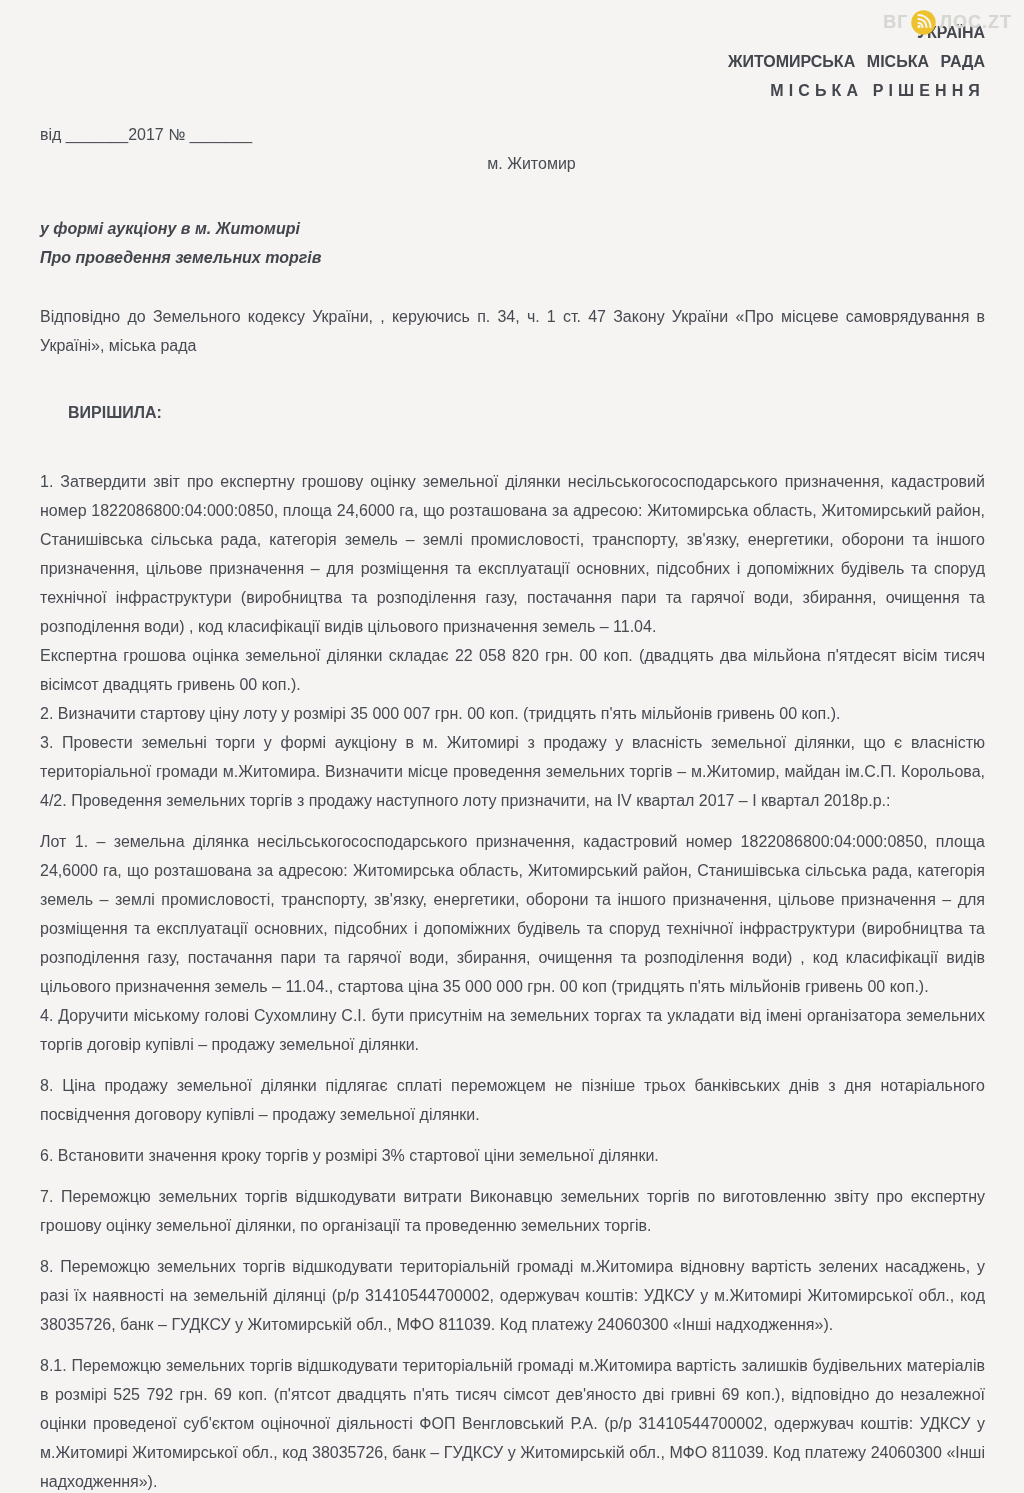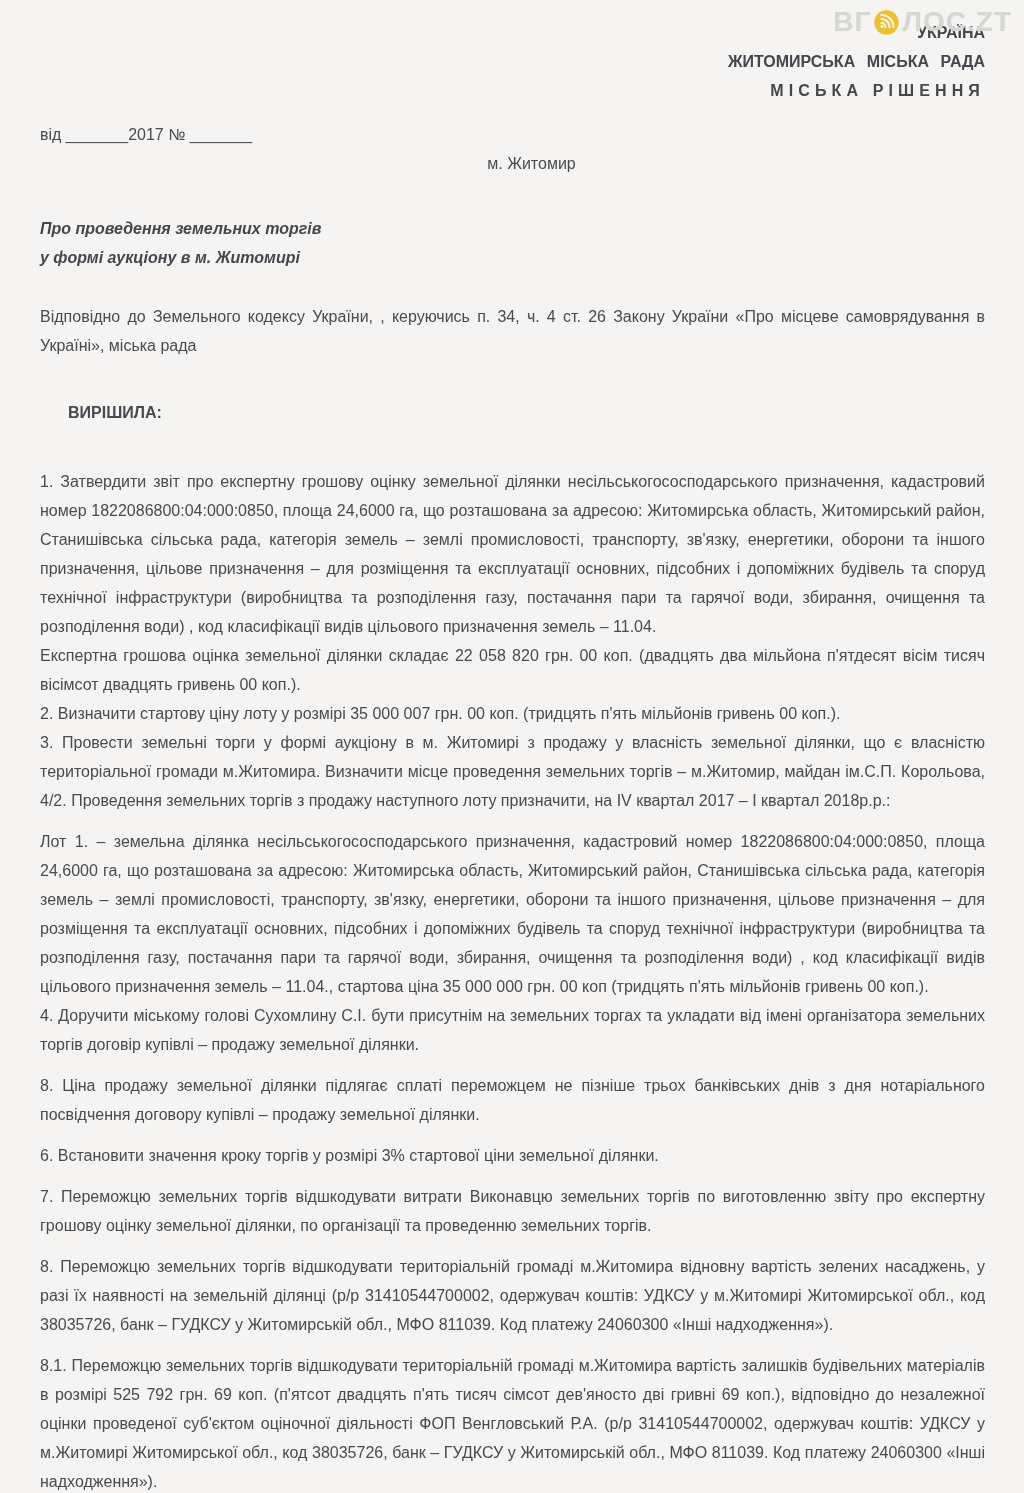--- a/index.html
+++ b/index.html
@@ -10,21 +10,21 @@
     padding:18px 39px 0 40px;
     background:#f5f4f2;
     font-family:"Liberation Sans",sans-serif;
     font-size:16px;line-height:29px;color:#474a51;
     overflow:hidden;
   }
   
   .watermark{
     position:absolute;top:8px;right:12px;
     display:flex;align-items:center;gap:1px;
-    font-weight:bold;font-size:28px;line-height:28px;
+    font-weight:bold;font-size:18px;line-height:28px;
     color:#d6d6d3;letter-spacing:1px;
     text-shadow:0 0 1px #e6e6e3;
     user-select:none;
   }
   .watermark svg{display:block;margin:0 1px;}
   
   .doc-header{text-align:center;font-weight:bold;color:#43464d;}
   .doc-header div{margin:0;text-align:right;}
   .council{word-spacing:0.45em;}
   .doctype{letter-spacing:0.32em;}
@@ -66,25 +66,25 @@
     <div class="council">ЖИТОМИРСЬКА МІСЬКА РАДА</div>
     <div class="doctype">МІСЬКА РІШЕННЯ</div>
   </header>
 
   <div class="meta">
     <div>від _______2017  № _______</div>
     <div class="city">м. Житомир</div>
   </div>
 
   <div class="subject">
+    <div>у формі аукціону в м. Житомирі</div>
     <div>Про проведення земельних торгів</div>
-    <div>у формі аукціону в м. Житомирі</div>
   </div>
 
-  <p class="preamble">Відповідно до Земельного кодексу України, , керуючись п. 34, ч. 4 ст. 26 Закону України «Про місцеве самоврядування в Україні», міська рада</p>
+  <p class="preamble">Відповідно до Земельного кодексу України, , керуючись п. 34, ч. 1 ст. 47 Закону України «Про місцеве самоврядування в Україні», міська рада</p>
 
   <p class="resolved">ВИРІШИЛА:</p>
 
   <div>
     <p class="block-first">1. Затвердити звіт про експертну грошову оцінку земельної ділянки несільськогососподарського призначення, кадастровий номер 1822086800:04:000:0850, площа 24,6000 га,  що розташована за адресою: Житомирська область, Житомирський район, Станишівська сільська рада, категорія земель – землі промисловості, транспорту, зв'язку, енергетики, оборони та іншого призначення, цільове призначення – для розміщення та експлуатації основних, підсобних і допоміжних будівель та споруд технічної інфраструктури (виробництва та розподілення газу, постачання пари та гарячої води, збирання, очищення та розподілення води) , код класифікації видів цільового призначення земель – 11.04.</p>
     <p>Експертна грошова оцінка земельної ділянки складає 22 058 820 грн. 00 коп.  (двадцять два мільйона п'ятдесят вісім тисяч вісімсот двадцять гривень 00 коп.).</p>
     <p>2. Визначити стартову ціну лоту у розмірі 35 000 007 грн. 00 коп. (тридцять п'ять мільйонів гривень 00 коп.).</p>
     <p>3. Провести земельні торги у формі аукціону в м. Житомирі з продажу у власність земельної ділянки, що є власністю територіальної громади м.Житомира. Визначити  місце проведення земельних торгів – м.Житомир, майдан ім.С.П. Корольова, 4/2. Проведення земельних торгів з продажу наступного лоту призначити, на IV квартал 2017 – І квартал 2018р.р.:</p>
 
     <p class="gap-top">Лот 1. – земельна ділянка несільськогососподарського призначення, кадастровий номер 1822086800:04:000:0850, площа 24,6000 га,  що розташована за адресою: Житомирська область, Житомирський район, Станишівська сільська рада, категорія земель – землі промисловості, транспорту, зв'язку, енергетики, оборони та іншого призначення, цільове призначення – для розміщення та експлуатації основних, підсобних і допоміжних будівель та споруд технічної інфраструктури (виробництва та розподілення газу, постачання пари та гарячої води, збирання, очищення та розподілення води) , код класифікації видів цільового призначення земель – 11.04., стартова ціна 35 000 000 грн. 00 коп (тридцять п'ять мільйонів гривень  00 коп.).</p>

